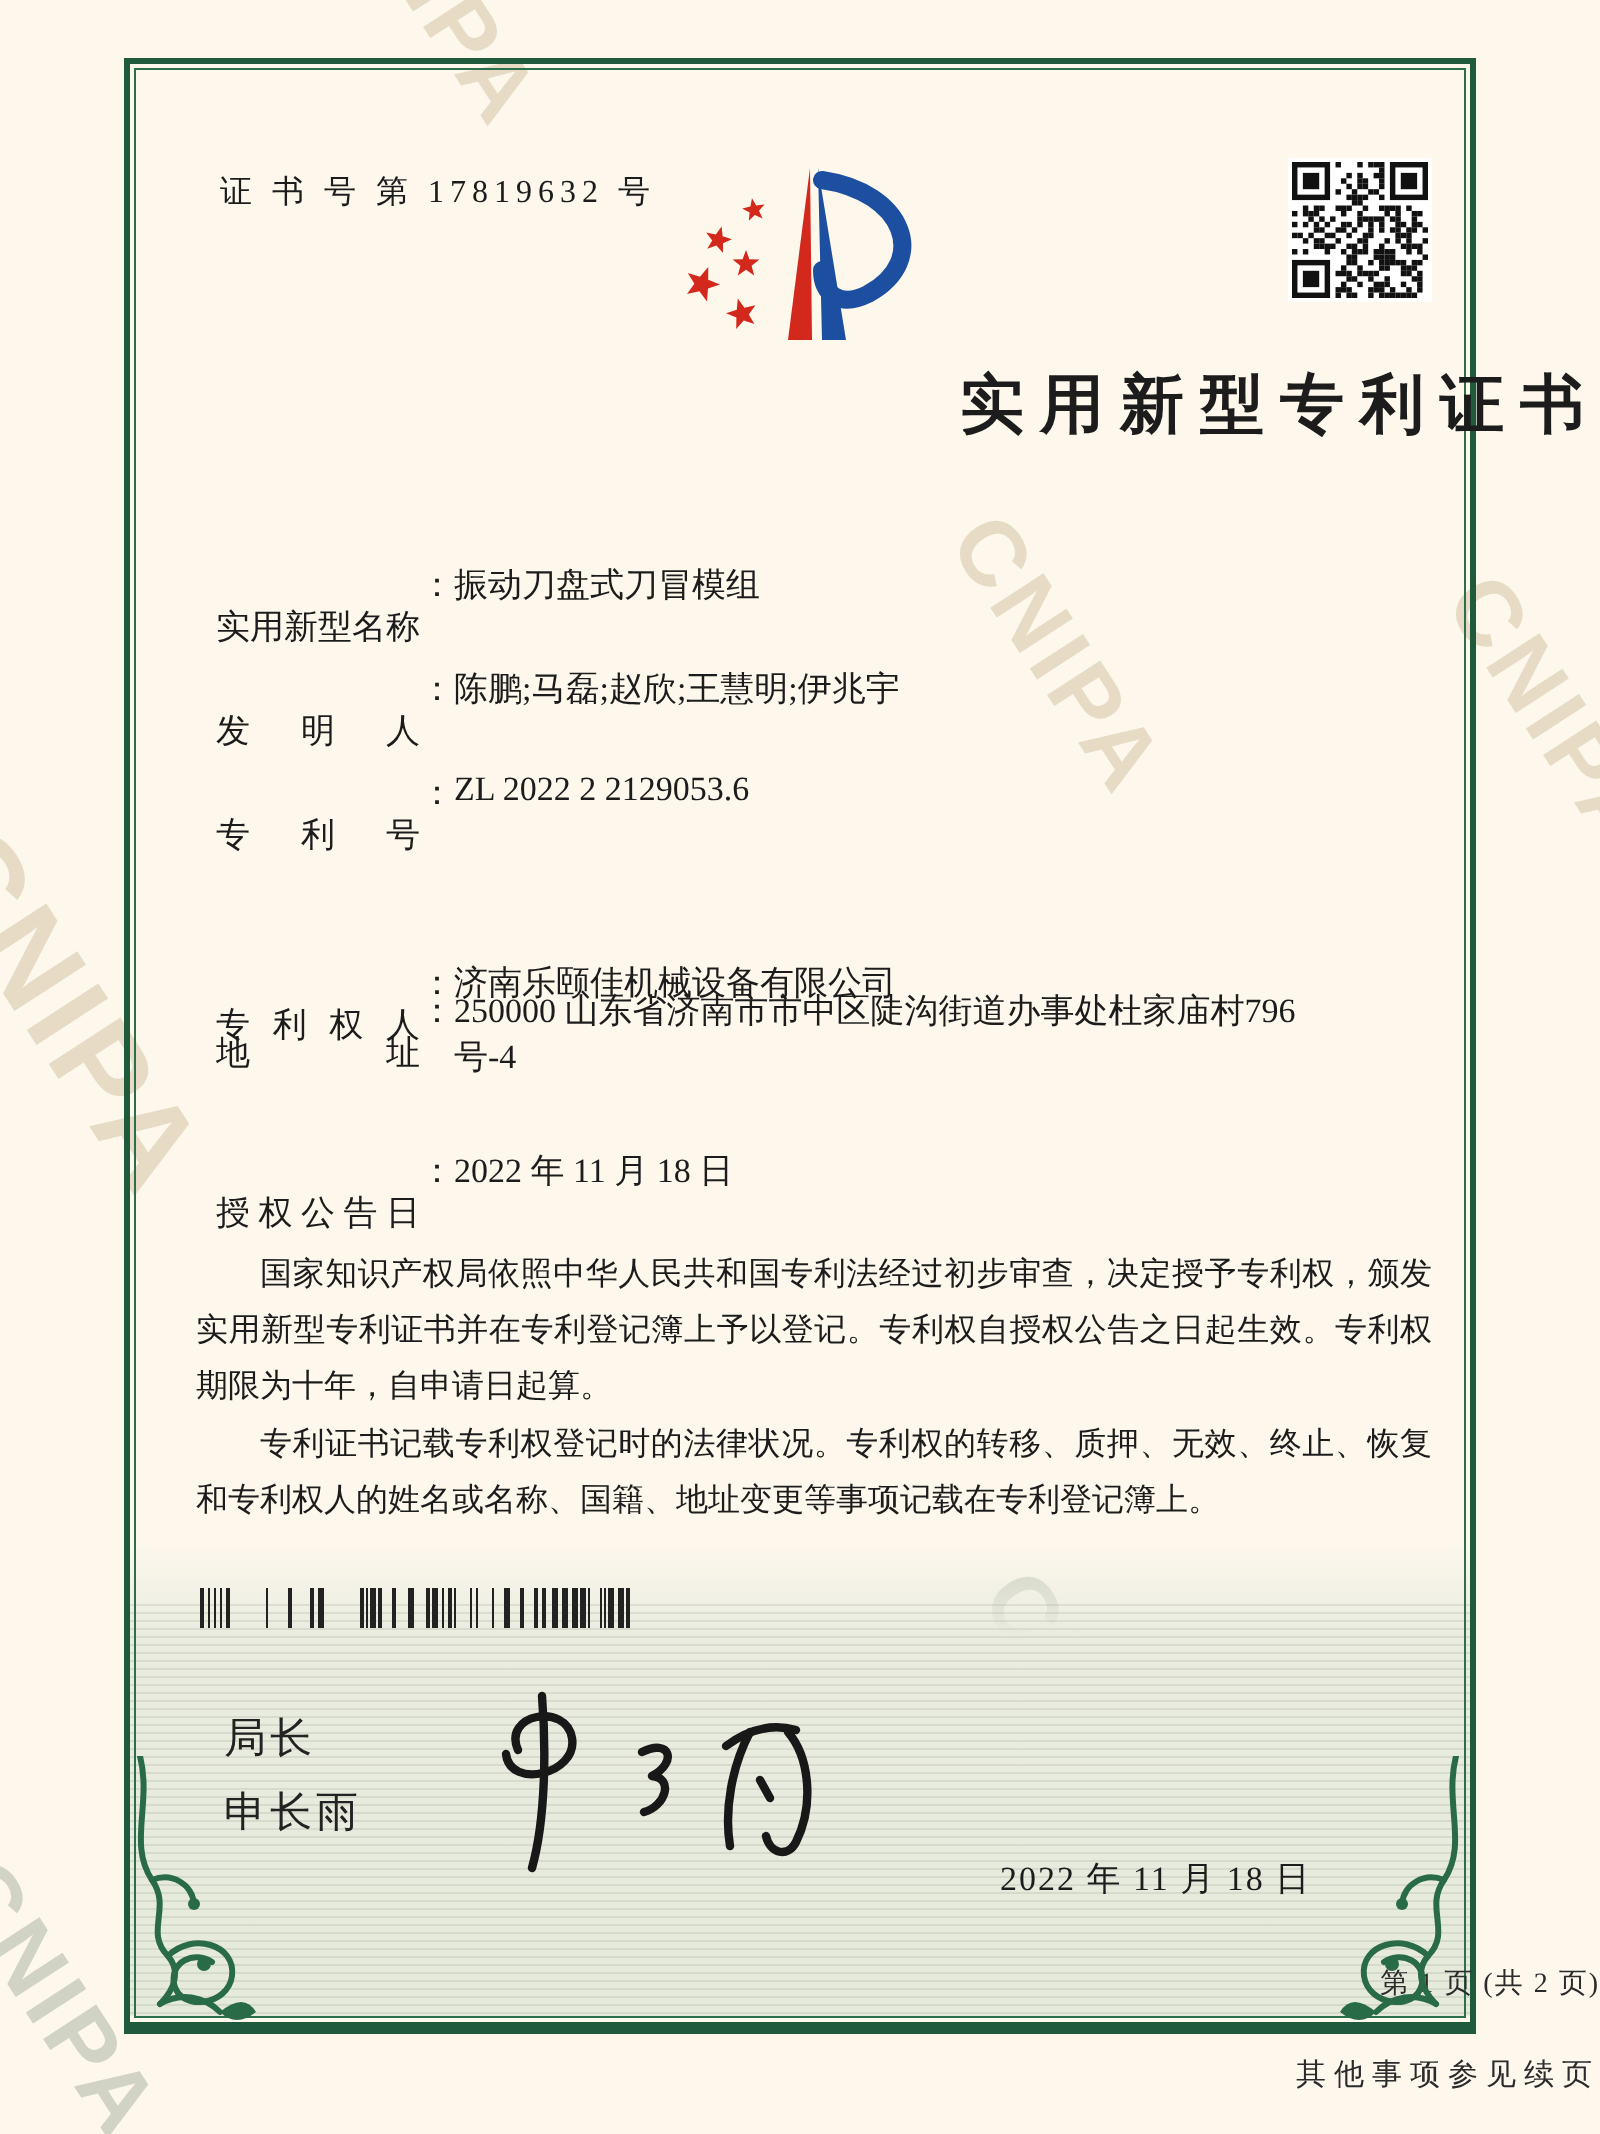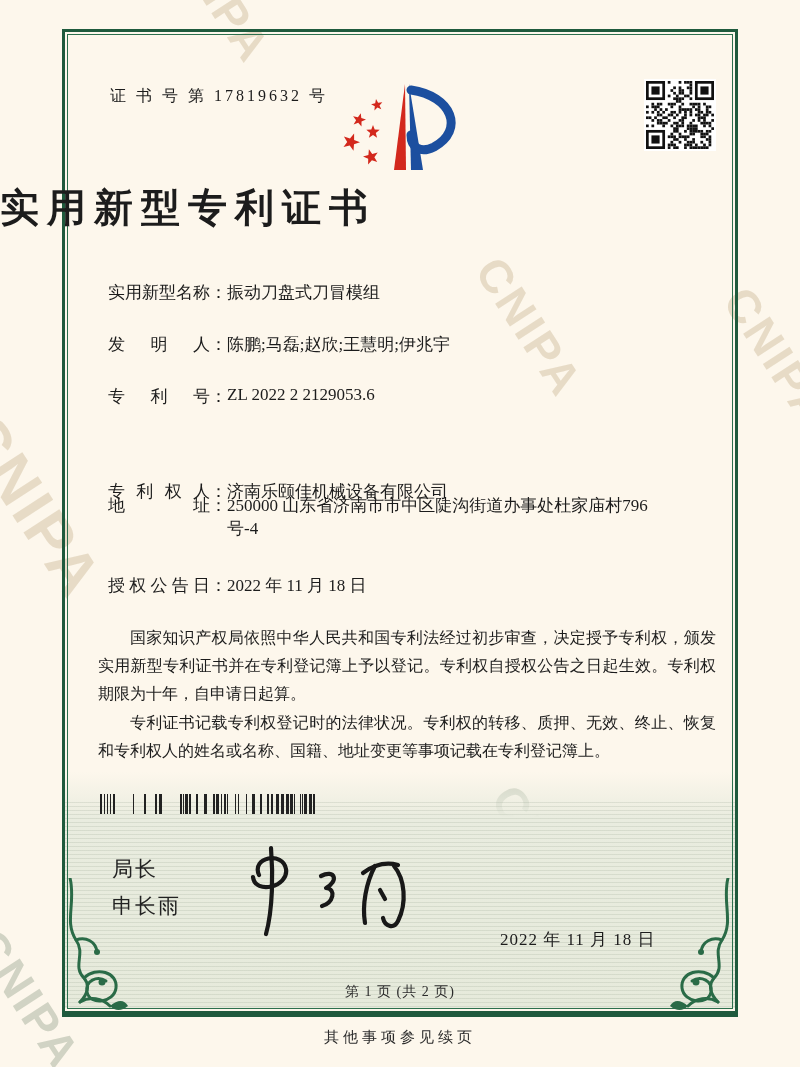--- a/index.html
+++ b/index.html
@@ -17,40 +17,40 @@
   .wm.big{font-size:62px;}
   
   .green-zone{left:65px;top:772px;width:670px;height:236px;z-index:0;
       background:linear-gradient(180deg, rgba(233,236,224,0) 0px, #e9ecdf 46px, #e6eadb 100%);}
   .green-lines{left:65px;top:802px;width:670px;height:206px;z-index:0;
       background:repeating-linear-gradient(180deg, rgba(150,163,143,0.22) 0 1px, transparent 1px 4px);}
   
   .cert-no{left:110px;top:86px;font-size:16px;letter-spacing:3px;z-index:2;}
   .logo{left:332px;top:78px;z-index:2;}
   .qr{left:644px;top:79px;width:68px;height:68px;background:#fff;padding:2px;z-index:2;}
-  .title{left:0;right:0;top:181px;text-align:left;font-size:39px;font-weight:bold;
+  .title{left:0;right:0;top:181px;text-align:right;font-size:32px;font-weight:bold;
          letter-spacing:8px;z-index:2;}
   
   .frow{left:108px;font-size:17px;z-index:2;width:620px;}
-  .flabel{display:inline-block;width:102px;text-align:justify;text-align-last:justify;vertical-align:top;}
+  .flabel{display:inline-block;width:102px;text-align:justify;text-align-last:justify;vertical-align:top;margin-top:21px;}
   .fcolon{vertical-align:top;}
   .fvalue{display:inline-block;max-width:486px;vertical-align:top;white-space:pre-line;}
   .grant-no-pair{position:absolute;left:312px;top:0;}
   
   .paras{left:98px;top:624px;width:618px;font-size:16px;line-height:1.74;text-align:justify;z-index:2;}
   .paras p{margin:0 0 2px 0;text-indent:2em;}
   
   .barcode{left:100px;top:794px;z-index:2;}
   
   .signer{left:112px;font-size:21px;font-family:"Liberation Sans","DejaVu Sans",sans-serif;
           letter-spacing:2px;color:#222;z-index:2;}
   .sig{left:225px;top:843px;z-index:2;}
   .issue-date{left:500px;top:928px;font-size:17px;letter-spacing:1px;z-index:2;}
-  .page-info{left:0;right:0;top:983px;text-align:center;font-size:14px;letter-spacing:1px;color:#2b2b2b;z-index:2;}
-  .cont-note{left:0;right:0;top:1028px;text-align:center;font-size:15px;letter-spacing:4px;color:#2b2b2b;z-index:2;}
+  .page-info{left:0;right:0;top:983px;text-align:right;font-size:14px;letter-spacing:1px;color:#2b2b2b;z-index:2;}
+  .cont-note{left:0;right:0;top:1028px;text-align:right;font-size:15px;letter-spacing:4px;color:#2b2b2b;z-index:2;}
   .orn{z-index:3;}
   .orn-left{left:64px;top:878px;}
   .orn-right{left:670px;top:878px;transform:scaleX(-1);}
 </style>
 </head>
 <body>
 
 <div class="page">
 
   <span class="abs wm" style="left:140px;top:-34px;">CNIPA</span>

